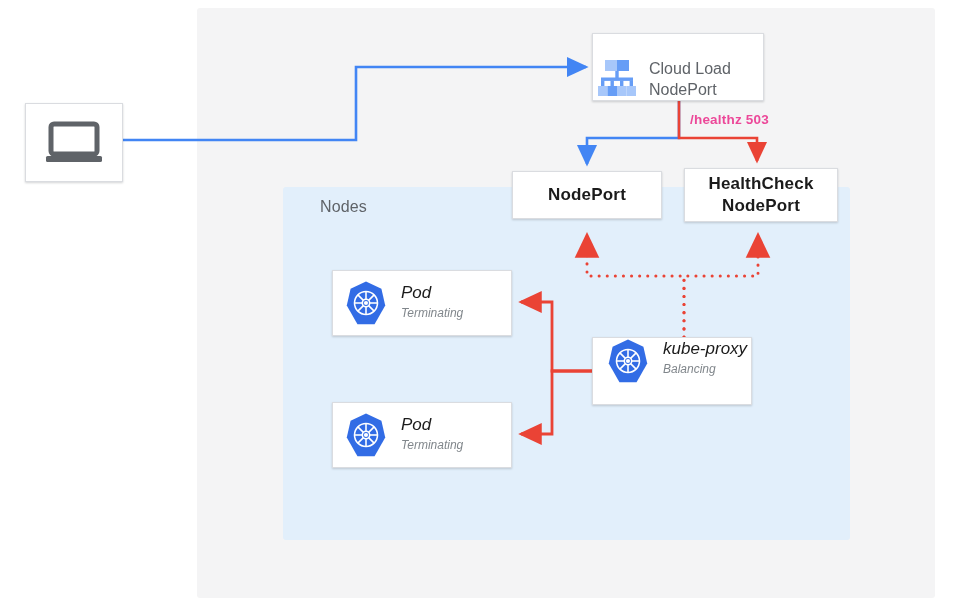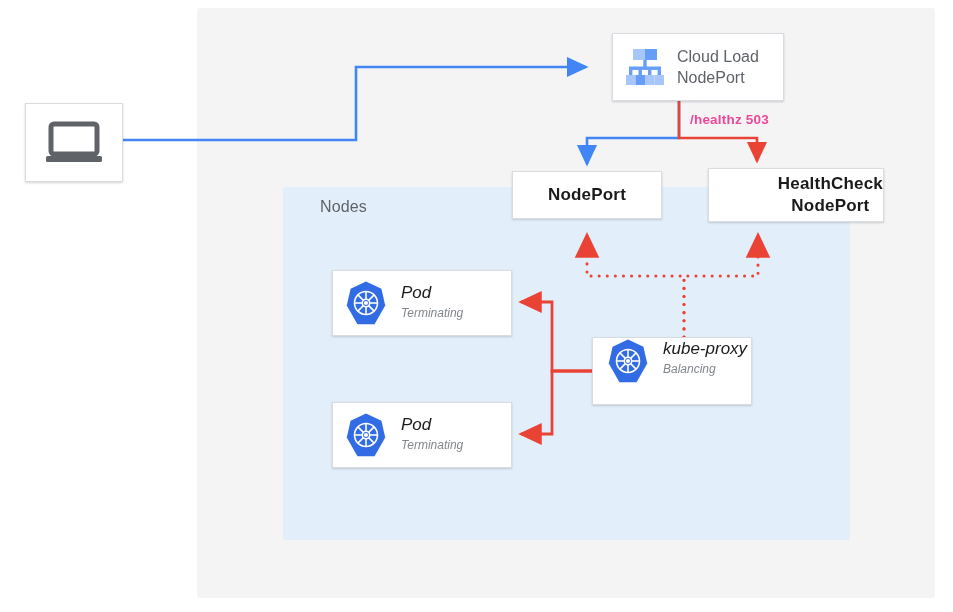--- a/index.html
+++ b/index.html
@@ -68,50 +68,49 @@
     transform: translate(-50%,-50%);
   }
 
   
   .clb-card {
     left: 592px;
     top: 33px;
     width: 172px;
     height: 68px;
     display: flex;
-    align-items: center;
-    padding-left: 8px;
-    margin-left: 20px;
+    align-items: flex-end;
+    padding-left: 0;
   }
   .clb-icon { flex: 0 0 auto; width: 48px; height: 44px; position: relative; }
   .clb-text {
     margin-left: 8px;
     font-size: 16px;
     line-height: 21px;
     color: #5f6368;
   }
 
   
   .np-card {
     left: 512px;
     top: 171px;
     width: 150px;
     height: 48px;
     display: flex;
     align-items: center;
     justify-content: center;
   }
   .hcnp-card {
-    left: 708px;
+    left: 684px;
     top: 168px;
-    width: 176px;
+    width: 154px;
     height: 54px;
     display: flex;
     align-items: center;
-    justify-content: flex-end;
+    justify-content: center;
   }
   .np-label {
     font-size: 17px;
     font-weight: bold;
     color: #1b1b1b;
     text-align: center;
     line-height: 22px;
     letter-spacing: 0.2px;
   }
 

